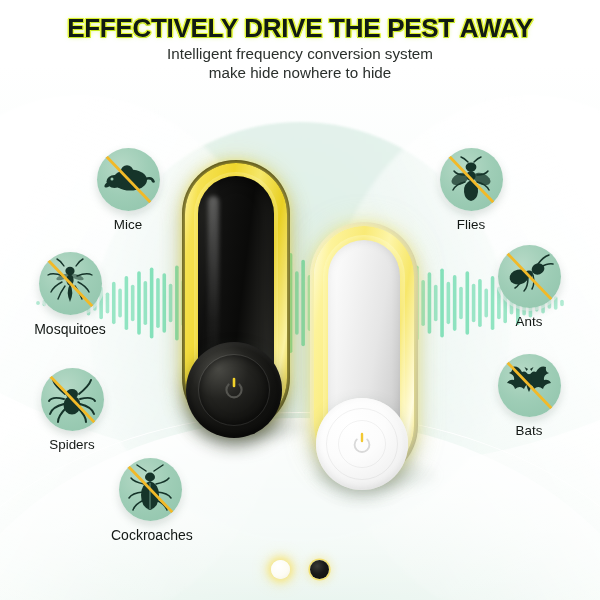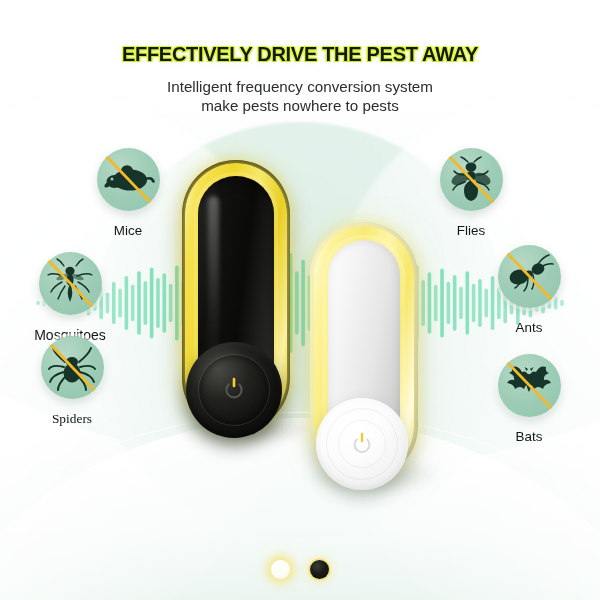--- a/index.html
+++ b/index.html
@@ -54,35 +54,34 @@
   .bg-rim {
     position:absolute; left:50%; top:412px; transform:translateX(-50%);
     width:790px; height:270px; border-radius:50% 50% 0 0 / 100% 100% 0 0;
     border-top:1.4px solid rgba(255,255,255,.95);
     background:transparent;
   }
 
   
   #header { position:absolute; left:0; top:0; width:600px; text-align:center; z-index:40; }
   #title {
-    margin-top:43px;
-    font-size:20px; font-weight:bold; letter-spacing:-0.3px;
+    margin-top:13px;
+    font-size:26px; font-weight:bold; letter-spacing:-0.3px;
     color:#111b14;
     -webkit-text-stroke:0px;
     text-shadow:
        0 0 1px #d9f02a,  0 0 2px #e6f73a,
       -1.2px 0 0 #e9f73c, 1.2px 0 0 #e9f73c,
        0 -1.2px 0 #d7ef25, 0 1.2px 0 #b9e21b,
       -1px -1px 0 #e9f73c, 1px -1px 0 #e9f73c,
       -1px 1px 0 #b9e21b, 1px 1px 0 #b9e21b,
        0 0 5px rgba(190,235,40,.55);
     white-space:nowrap;
   }
   #subtitle {
-    margin-top:11px;
     font-size:15.2px; line-height:19px; color:#2a2f2c; font-weight:400;
   }
   #subtitle .l2 { display:block; }
 
   
   #wave { position:absolute; left:0; top:243px; width:600px; height:120px; z-index:15; }
 
   
   #products { position:absolute; left:0; top:0; width:600px; height:600px; z-index:25; pointer-events:none; }
 
@@ -173,26 +172,26 @@
   
   .pest { position:absolute; z-index:35; width:78px; text-align:center; }
   .pest .disc {
     position:relative; width:63px; height:63px; margin:0 auto; border-radius:50%;
     background:radial-gradient(circle at 38% 30%, #b6d9c6 0%, #9ecdb6 48%, #90c4ab 100%);
     box-shadow:0 4px 9px rgba(80,110,95,.22), 0 0 0 3px rgba(255,255,255,.55);
     overflow:hidden;
   }
   .pest .disc svg { position:absolute; left:0; top:0; }
   .pest .lbl {
-    margin-top:12px; font-size:13.4px; color:#131815; font-weight:400; white-space:nowrap;
+    margin-top:6px; font-size:13.4px; color:#131815; font-weight:400; white-space:nowrap;
   }
   
   #pest-mice       { left:89px;  top:148px; }
   #pest-mosquitoes { left:31px;  top:252px; }
-  #pest-spiders    { left:33px;  top:336px;font-family:Liberation Serif, serif; }
+  #pest-spiders    { left:33px;  top:368px; }
   #pest-cockroaches{ left:111px; top:458px; }
   
   #pest-flies      { left:432px; top:148px; }
   #pest-ants       { left:490px; top:245px; }
   #pest-bats       { left:490px; top:354px; }
   #pest-fleas      { left:412px; top:458px; }
   #pest-mosquitoes .lbl,
   #pest-cockroaches .lbl { font-size:14px; }
 
   
@@ -219,21 +218,21 @@
   <div class="bg-ellipse"></div>
   <div class="bg-sweep-l"></div>
   <div class="bg-sweep-r"></div>
   <div class="bg-table"></div>
   <div class="bg-rim"></div>
 
   <div id="header">
     <div id="title">EFFECTIVELY DRIVE THE PEST AWAY</div>
     <div id="subtitle">
       <span class="l1">Intelligent frequency conversion system</span>
-      <span class="l2">make pests nowhere to pests</span>
+      <span class="l2">make hide nowhere to hide</span>
     </div>
   </div>
 
   <svg id="wave" viewBox="0 0 600 120">
     <g id="wave-bars">
         <rect x="36.20" y="58.00" width="3.6" height="4.00" rx="1.8" fill="#63d9a8" opacity="0.47"></rect>
         <rect x="42.51" y="56.63" width="3.6" height="6.73" rx="1.8" fill="#63d9a8" opacity="0.48"></rect>
         <rect x="48.83" y="57.60" width="3.6" height="4.81" rx="1.8" fill="#63d9a8" opacity="0.47"></rect>
         <rect x="55.14" y="53.27" width="3.6" height="13.46" rx="1.8" fill="#63d9a8" opacity="0.51"></rect>
         <rect x="61.45" y="55.67" width="3.6" height="8.65" rx="1.8" fill="#63d9a8" opacity="0.49"></rect>
@@ -412,20 +411,43 @@
         <g fill="#16342a">
           <ellipse cx="31" cy="26" rx="6" ry="5"></ellipse>
           <ellipse cx="31" cy="37" rx="8.5" ry="9.5"></ellipse>
         </g>
       <line x1="8" y1="7" x2="55" y2="56" stroke="#f2b928" stroke-width="2.8" stroke-linecap="round"></line>
         </svg>
     </div>
     <div class="lbl">Spiders</div>
   </div>
 
+  <div class="pest" id="pest-cockroaches">
+    <div class="disc">
+      <svg width="63" height="63" viewBox="0 0 63 63">
+        <g stroke="#16342a" fill="none" stroke-width="1.5" stroke-linecap="round">
+          <path d="M27 13 q-6 -4 -9 -6"></path>
+            <path d="M35 13 q6 -4 9 -6"></path>
+          <path d="M25 26 q-10 -2 -13 -6"></path>
+            <path d="M37 26 q10 -2 13 -6"></path>
+          <path d="M24 34 q-11 1 -14 6"></path>
+            <path d="M38 34 q11 1 14 6"></path>
+          <path d="M25 42 q-9 4 -11 10"></path>
+            <path d="M37 42 q9 4 11 10"></path>
+        </g>
+        <g fill="#16342a">
+          <ellipse cx="31" cy="19" rx="5" ry="4.4"></ellipse>
+          <path d="M31 23 q9 3 9 14 q0 12 -9 15 q-9 -3 -9 -15 q0 -11 9 -14 z"></path>
+        </g>
+        <path d="M31 25 v26" stroke="#9ecdb6" stroke-width="1.2" opacity=".55"></path>
+      <line x1="8" y1="7" x2="55" y2="56" stroke="#f2b928" stroke-width="2.8" stroke-linecap="round"></line>
+        </svg>
+    </div>
+    <div class="lbl">Cockroaches</div>
+  </div>
 
   <div class="pest" id="pest-flies">
     <div class="disc">
       <svg width="63" height="63" viewBox="0 0 63 63">
         <g stroke="#16342a" fill="none" stroke-width="1.5" stroke-linecap="round">
           <path d="M28 14 q-4 -4 -7 -5"></path>
             <path d="M34 14 q4 -4 7 -5"></path>
           <path d="M25 27 q-8 0 -11 -4"></path>
             <path d="M37 27 q8 0 11 -4"></path>
           <path d="M25 34 q-9 2 -12 8"></path>

